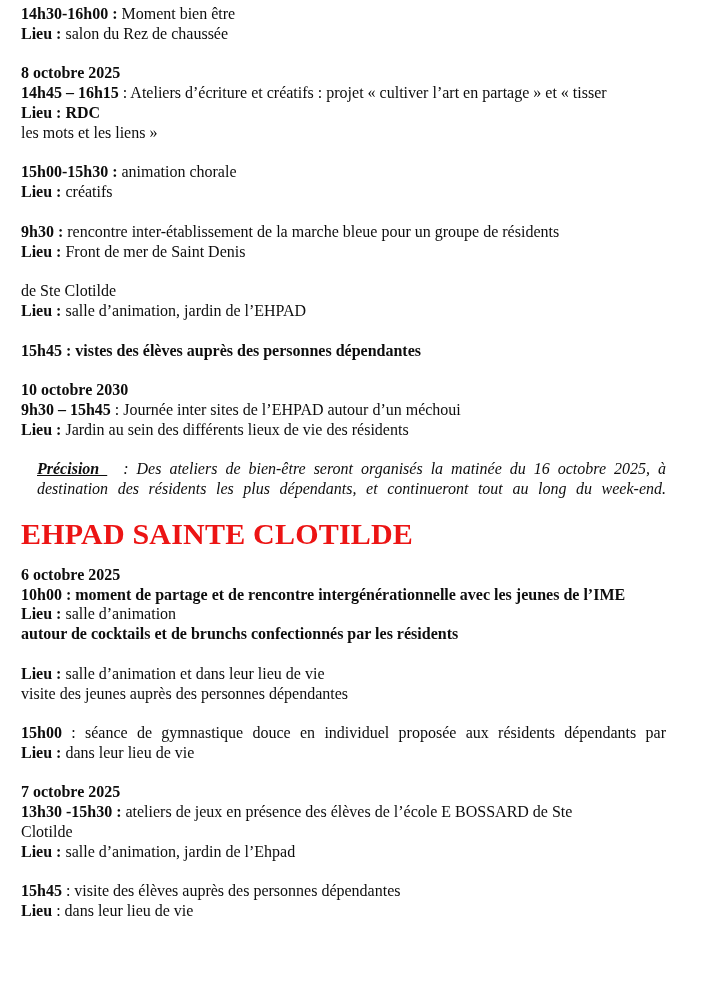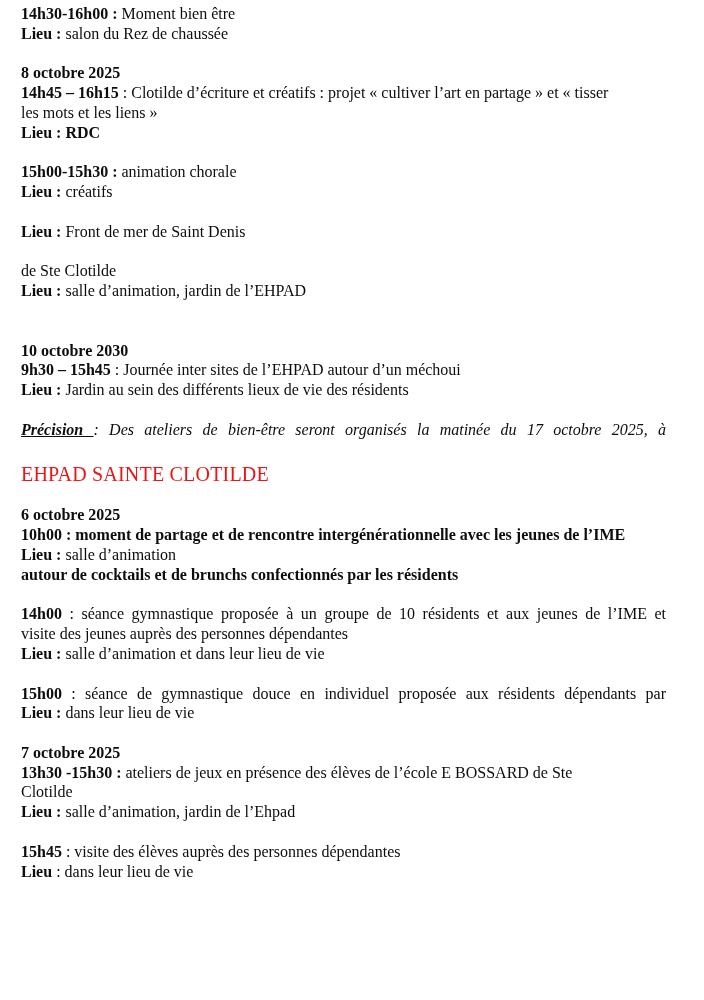--- a/index.html
+++ b/index.html
@@ -20,70 +20,72 @@
     white-space: nowrap;
     min-height: 19.8px;
   }
   .line.just {
     white-space: normal;
     text-align: justify;
     text-align-last: justify;
     text-justify: inter-word;
   }
   .b { font-weight: bold; }
-  .i { font-style: italic; }
+  .i { font-style: italic; margin-left: 16px; }
   .u { text-decoration: underline; }
   .heading {
     margin: 0 0 16px 0;
-    font-size: 20px;
+    font-size: 30px;
     line-height: 30px;
-    font-weight: normal;
+    font-weight: bold;
     letter-spacing: 0.2px;
     white-space: nowrap;
   }
 </style>
 </head>
 <body>
 
 <div class="doc" style="color: rgb(13, 13, 13); background: rgb(255, 255, 255);">
   <div id="part1">
       <div class="line"><span class="b">14h30-16h00 : </span><span>Moment bien être</span></div>
       <div class="line"><span class="b">Lieu : </span><span>salon du Rez de chaussée</span></div>
       <div class="line">&nbsp;</div>
       <div class="line"><span class="b">8 octobre 2025</span></div>
-      <div class="line"><span class="b">14h45 – 16h15</span><span> : Clotilde d’écriture et créatifs : projet « cultiver l’art en partage » et « tisser</span></div>
+      <div class="line"><span class="b">14h45 – 16h15</span><span> : Ateliers d’écriture et créatifs : projet « cultiver l’art en partage » et « tisser</span></div>
+      <div class="line"><span class="b">Lieu : RDC</span></div>
       <div class="line"><span>les mots et les liens »</span></div>
-      <div class="line"><span class="b">Lieu : RDC</span></div>
       <div class="line">&nbsp;</div>
       <div class="line"><span class="b">15h00-15h30 : </span><span>animation chorale</span></div>
       <div class="line"><span class="b">Lieu : </span><span>créatifs</span></div>
       <div class="line">&nbsp;</div>
+      <div class="line"><span class="b">9h30 : </span><span>rencontre inter-établissement de la marche bleue pour un groupe de résidents</span></div>
       <div class="line"><span class="b">Lieu : </span><span>Front de mer de Saint Denis</span></div>
       <div class="line">&nbsp;</div>
       <div class="line"><span>de Ste Clotilde</span></div>
       <div class="line"><span class="b">Lieu : </span><span>salle d’animation, jardin de l’EHPAD</span></div>
       <div class="line">&nbsp;</div>
+      <div class="line"><span class="b">15h45 : vistes des élèves auprès des personnes dépendantes</span></div>
       <div class="line">&nbsp;</div>
       <div class="line"><span class="b">10 octobre 2030</span></div>
       <div class="line"><span class="b">9h30 – 15h45</span><span> : Journée inter sites de l’EHPAD autour d’un méchoui</span></div>
       <div class="line"><span class="b">Lieu : </span><span>Jardin au sein des différents lieux de vie des résidents</span></div>
       <div class="line">&nbsp;</div>
-      <div class="line just"><span class="b i u">Précision </span><span class="i">: Des ateliers de bien-être seront organisés la matinée du 17 octobre 2025, à</span></div>
+      <div class="line just"><span class="b i u">Précision </span><span class="i">: Des ateliers de bien-être seront organisés la matinée du 16 octobre 2025, à</span></div>
+      <div class="line just"><span class="i">destination des résidents les plus dépendants, et continueront tout au long du week-end.</span></div>
       <div class="line">&nbsp;</div>
     </div>
   <h1 class="heading" id="heading" style="color: rgb(236, 20, 20);">EHPAD SAINTE CLOTILDE</h1>
   <div id="part2">
       <div class="line"><span class="b">6 octobre 2025</span></div>
       <div class="line"><span class="b">10h00 : moment de partage et de rencontre intergénérationnelle avec les jeunes de l’IME</span></div>
       <div class="line"><span class="b">Lieu : </span><span>salle d’animation</span></div>
       <div class="line"><span class="b">autour de cocktails et de brunchs confectionnés par les résidents</span></div>
       <div class="line">&nbsp;</div>
-      <div class="line just"><span class="b">14h00</span><span> : séance gymnastique proposée à un groupe de 10 résidents et aux jeunes de l’IME et</span></div>
+      <div class="line"><span class="b">Lieu : </span><span>salle d’animation et dans leur lieu de vie</span></div>
       <div class="line"><span>visite des jeunes auprès des personnes dépendantes</span></div>
-      <div class="line"><span class="b">Lieu : </span><span>salle d’animation et dans leur lieu de vie</span></div>
       <div class="line">&nbsp;</div>
       <div class="line just"><span class="b">15h00</span><span> : séance de gymnastique douce en individuel proposée aux résidents dépendants par</span></div>
       <div class="line"><span class="b">Lieu : </span><span>dans leur lieu de vie</span></div>
       <div class="line">&nbsp;</div>
       <div class="line"><span class="b">7 octobre 2025</span></div>
       <div class="line"><span class="b">13h30 -15h30 : </span><span>ateliers de jeux en présence des élèves de l’école E BOSSARD de Ste</span></div>
       <div class="line"><span>Clotilde</span></div>
       <div class="line"><span class="b">Lieu : </span><span>salle d’animation, jardin de l’Ehpad</span></div>
       <div class="line">&nbsp;</div>
       <div class="line"><span class="b">15h45</span><span> : visite des élèves auprès des personnes dépendantes</span></div>

